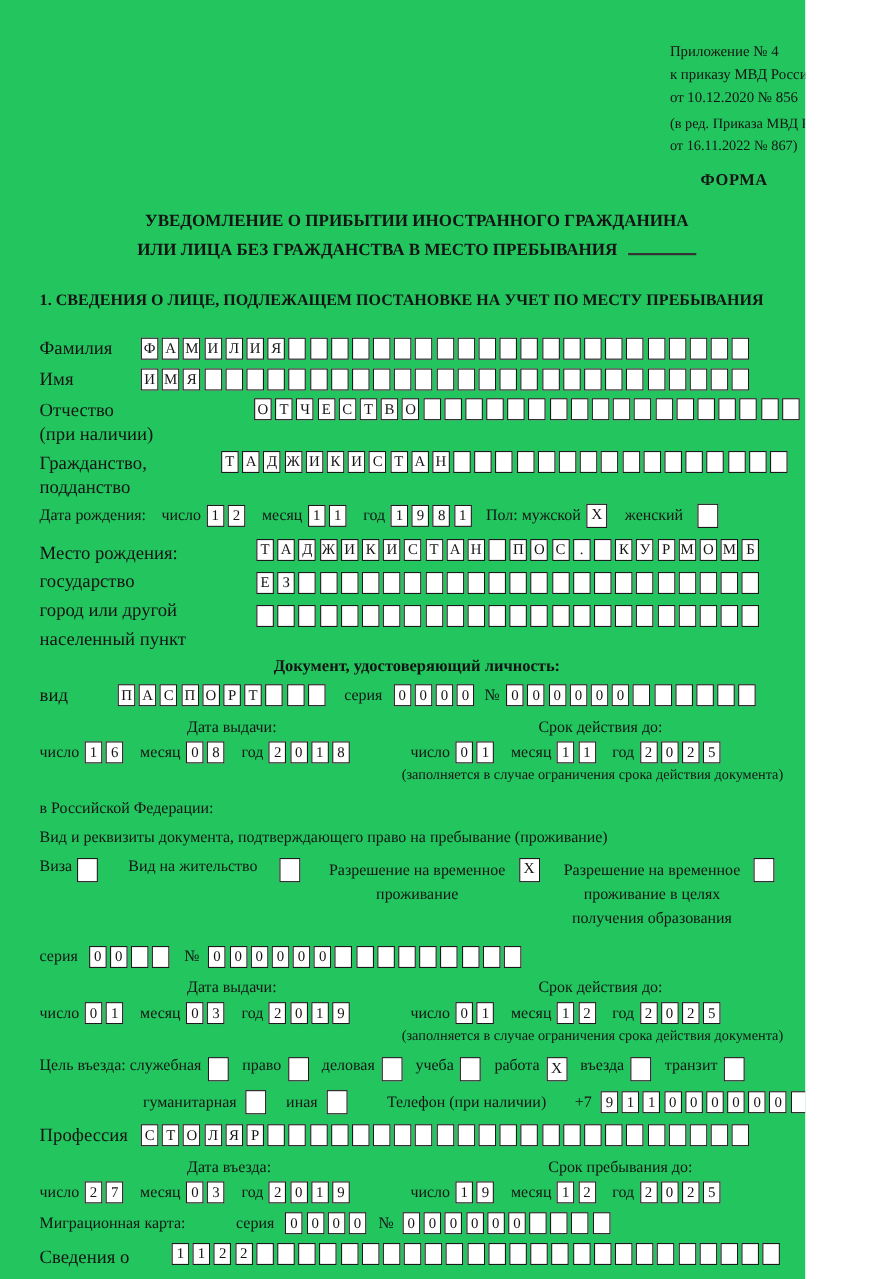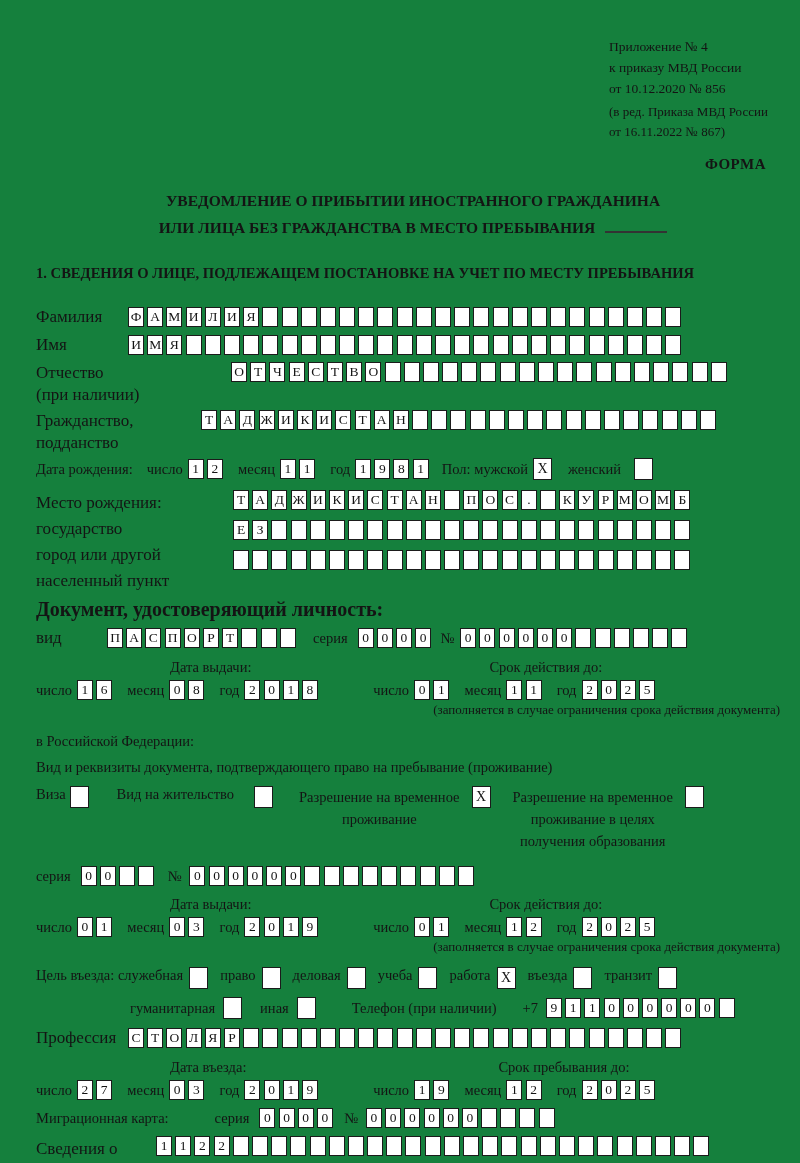--- a/index.html
+++ b/index.html
@@ -1,19 +1,19 @@
 <!DOCTYPE html>
 <html><head>
 <meta charset="utf-8">
 <style>
   * { box-sizing: border-box; }
   html,body { margin:0; padding:0; background:#ffffff; }
   .page {
-    width:800px; height:1163px; overflow:hidden; position:relative;
-    background:#15803d; color:#141414;
+    width:732px; height:1163px; overflow:hidden; position:relative;
+    background:#22c55e; color:#141414;
     font-family:"Liberation Serif","DejaVu Serif",serif;
     padding:36px 10px 0 36px;
   }
   .appendix { margin-left:573px; font-size:13.5px; line-height:21px; white-space:nowrap; }
   .amendment { margin-left:573px; font-size:13px; line-height:20px; margin-top:3px; white-space:nowrap; }
   .forma { text-align:right; padding-right:24px; font-weight:bold; font-size:15px; margin-top:14px; letter-spacing:0.5px; }
   .title { text-align:center; font-weight:bold; font-size:15.5px; line-height:27px; margin-top:14px; }
   .title-underline { display:inline-block; width:62px; border-bottom:2px solid #333; height:13px; margin-left:10px; }
   .section-heading { font-weight:bold; font-size:14.6px; margin-top:24px; margin-bottom:24px; }
 
@@ -327,21 +327,21 @@
           <span class="cbox"></span>
           <span class="cbox"></span>
           <span class="cbox"></span>
           <span class="cbox"></span>
           <span class="cbox"></span>
           <span class="cbox"></span>
         </span>
     </span>
   </div>
 
-  <div style="font-weight:bold; font-size:20px; margin:4px 0 6px 0;">Документ, удостоверяющий личность:</div>
+  <div style="text-align:center; font-weight:bold; font-size:15px; margin:4px 0 6px 0;">Документ, удостоверяющий личность:</div>
 
   <div class="row">
     <span class="label-col w71">вид</span>
     <span class="boxes">
         <span class="cbox">П</span>
         <span class="cbox">А</span>
         <span class="cbox">С</span>
         <span class="cbox">П</span>
         <span class="cbox">О</span>
         <span class="cbox">Р</span>

